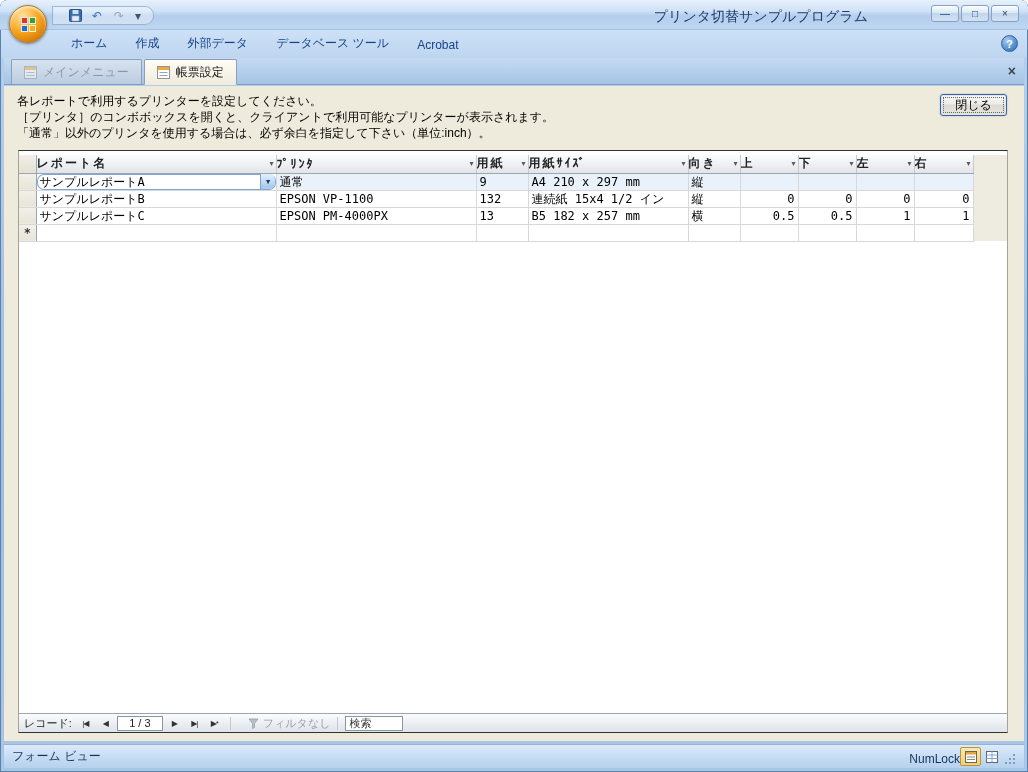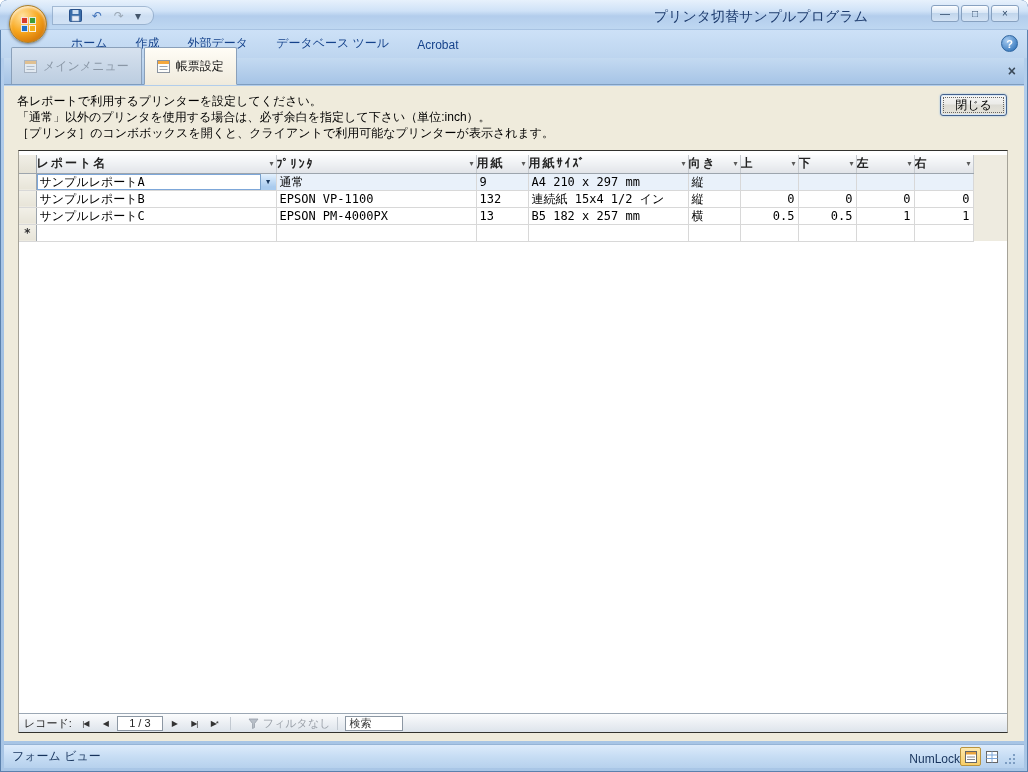--- a/index.html
+++ b/index.html
@@ -46,21 +46,21 @@
     padding-left:56px; }
   .rtab { font-size:12px; color:#15428b; padding:6px 14px; cursor:pointer; white-space:nowrap; }
   .help-btn { position:absolute; right:9px; top:5px; width:17px; height:17px; border-radius:50%;
     background:radial-gradient(circle at 35% 30%, #a9cdf2, #3f7fc1 75%); border:1px solid #2f659f;
     color:#fff; font-size:11px; font-weight:bold; display:flex; align-items:center; justify-content:center; cursor:pointer; }
 
   
   .doc-tabs { position:absolute; top:58px; left:4px; right:4px; height:27px;
     background:linear-gradient(#c4daf1,#a6c4e6); border-bottom:1px solid #7f9dbf;
     display:flex; align-items:flex-end; padding-left:7px; }
-  .dtab { height:24px; display:flex; align-items:center; gap:6px; padding:18px 12px;
+  .dtab { height:24px; display:flex; align-items:center; gap:6px; padding:12px 12px;
     font-size:12px; border:1px solid #8aa0ba; border-bottom:none; border-radius:2px 2px 0 0;
     margin-right:2px; cursor:pointer; white-space:nowrap; }
   .dtab.inactive { background:linear-gradient(#d7e2ef,#bccde0); color:#8a97a6; }
   .dtab.inactive .tab-icon { opacity:.5; }
   .dtab.active { background:linear-gradient(#fffdf6,#f0ebdd); color:#111; font-weight:normal;
     height:25px; margin-bottom:-1px; border-bottom:1px solid #efeadc; z-index:2; }
   .tab-icon { display:flex; }
   .doc-close { margin-left:auto; margin-right:8px; align-self:center; color:#3b4a5a;
     font-size:14px; font-weight:bold; cursor:pointer; line-height:1; }
 
@@ -91,21 +91,21 @@
   .grid td { height:17px; line-height:16px; padding:0 3px; white-space:nowrap; overflow:hidden;
     border-right:1px solid #d8d8d8; border-bottom:1px solid #d8d8d8; background:#fff;
     font-family:"DejaVu Sans Mono","DejaVu Sans",sans-serif; font-size:12px; color:#000; cursor:text; }
   .grid td.sel { background:linear-gradient(#f2f0e8,#e7e4d8); border-right:1px solid #9da5ad;
     text-align:center; padding:0; cursor:pointer; }
   .grid tr.current td:not(.sel):not(.combo-cell) { background:#e9f1fa; }
   .grid td.num { text-align:right; }
   .grid td.star { font-weight:bold; font-size:12px; color:#333; }
 
   .combo-cell { position:relative; padding-right:18px !important;
-    box-shadow: inset 0 0 0 1px #7da7d9; }
+    box-shadow: inset 0 0 0 1px #7da7d9; border-radius: 7px; }
   .combo-btn { position:absolute; right:0; top:0; bottom:0; width:16px;
     background:linear-gradient(#e3f1fe,#a9cbee 80%); border-left:1px solid #7aa2cc;
     display:flex; align-items:center; justify-content:center; cursor:pointer; }
   .combo-arrow { font-size:7px; color:#17365c; }
 
   
   .navbar { position:absolute; left:0; right:0; bottom:0; height:19px;
     background:linear-gradient(#fbfcfd,#e9edf2 60%,#dde4eb);
     border-top:1px solid #9ba7b4; display:flex; align-items:center; gap:3px;
     font-size:11px; color:#222; padding-left:5px; }
@@ -198,22 +198,22 @@
           </svg>
       </span>
       <span>帳票設定</span>
     </div>
     <span class="doc-close">×</span>
   </div>
 
   <div class="form-area">
     <div class="instructions">
       <div>各レポートで利用するプリンターを設定してください。</div>
+      <div>［プリンタ］のコンボボックスを開くと、クライアントで利用可能なプリンターが表示されます。</div>
       <div>「通常」以外のプリンタを使用する場合は、必ず余白を指定して下さい（単位:inch）。</div>
-      <div>［プリンタ］のコンボボックスを開くと、クライアントで利用可能なプリンターが表示されます。</div>
     </div>
     <button class="close-form-btn">閉じる</button>
 
     <div class="subform">
       <div class="datasheet">
         <div class="right-band"></div>
         <table class="grid">
           <colgroup>
             <col style="width:17px">
               <col style="width:240px">

